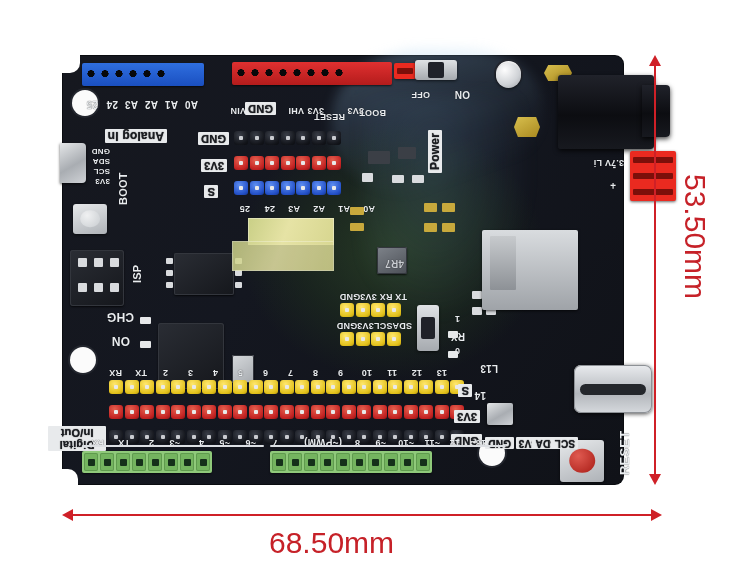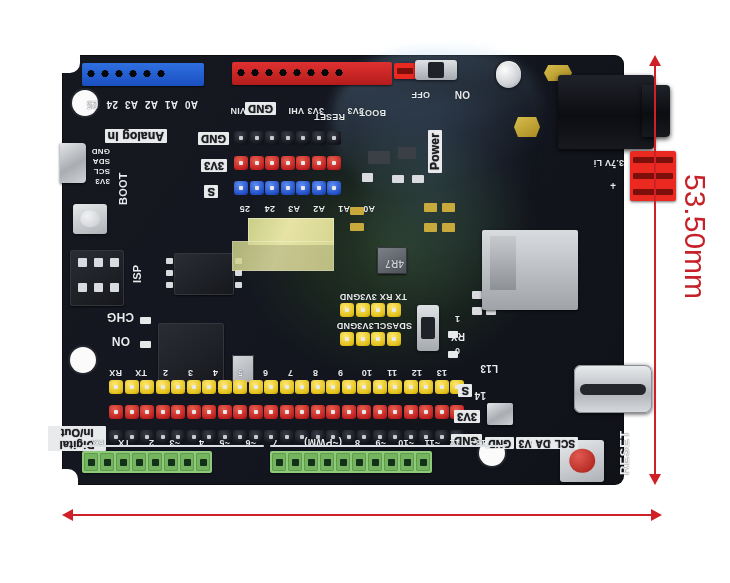--- a/index.html
+++ b/index.html
@@ -491,14 +491,15 @@
   </div>
 
   <div class="dimline" style="left:654px;top:66px;width:2px;height:408px;"></div>
   <div class="arrow a-up" style="left:649px;top:55px;"></div>
   <div class="arrow a-down" style="left:649px;top:474px;"></div>
   <div class="dimtext vert" style="left:712px;top:174px;">53.50mm</div>
 
   <div class="dimline" style="left:73px;top:514px;width:578px;height:2px;"></div>
   <div class="arrow a-left" style="left:62px;top:509px;"></div>
   <div class="arrow a-right" style="left:651px;top:509px;"></div>
+  <div class="dimtext" style="left:269px;top:526px;">68.50mm</div>
 
 </div>
 
 </body></html>

